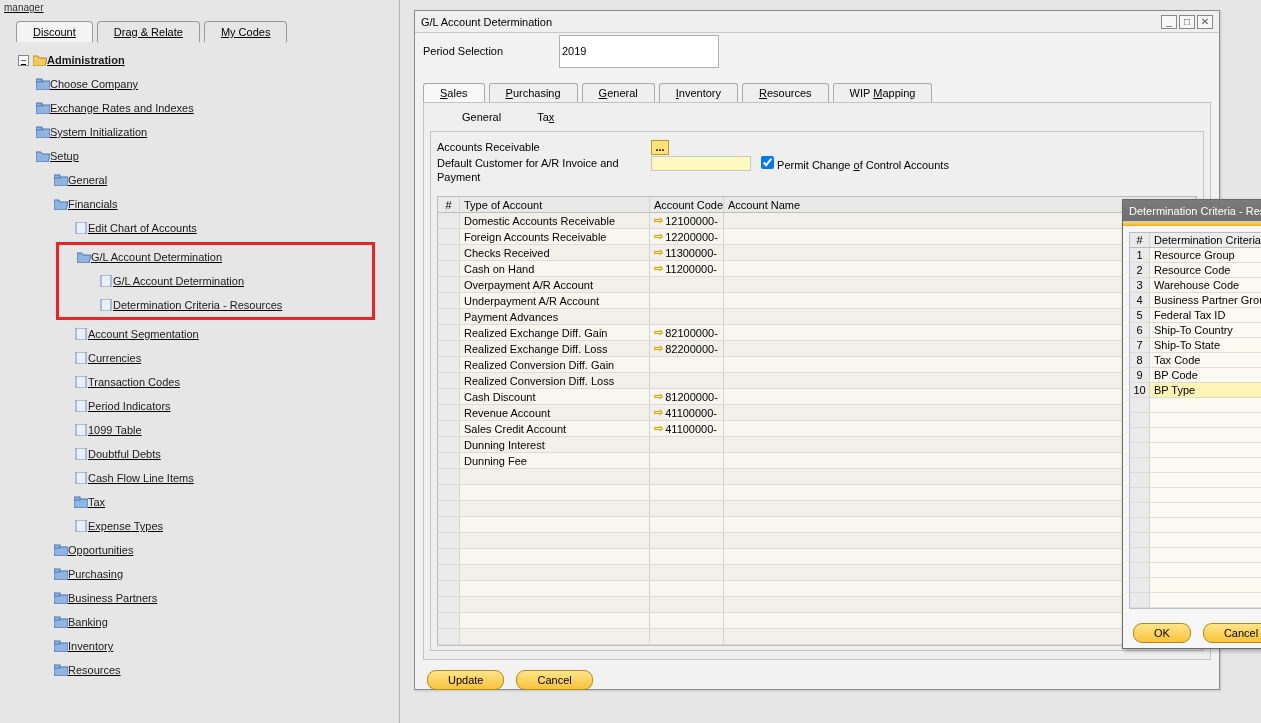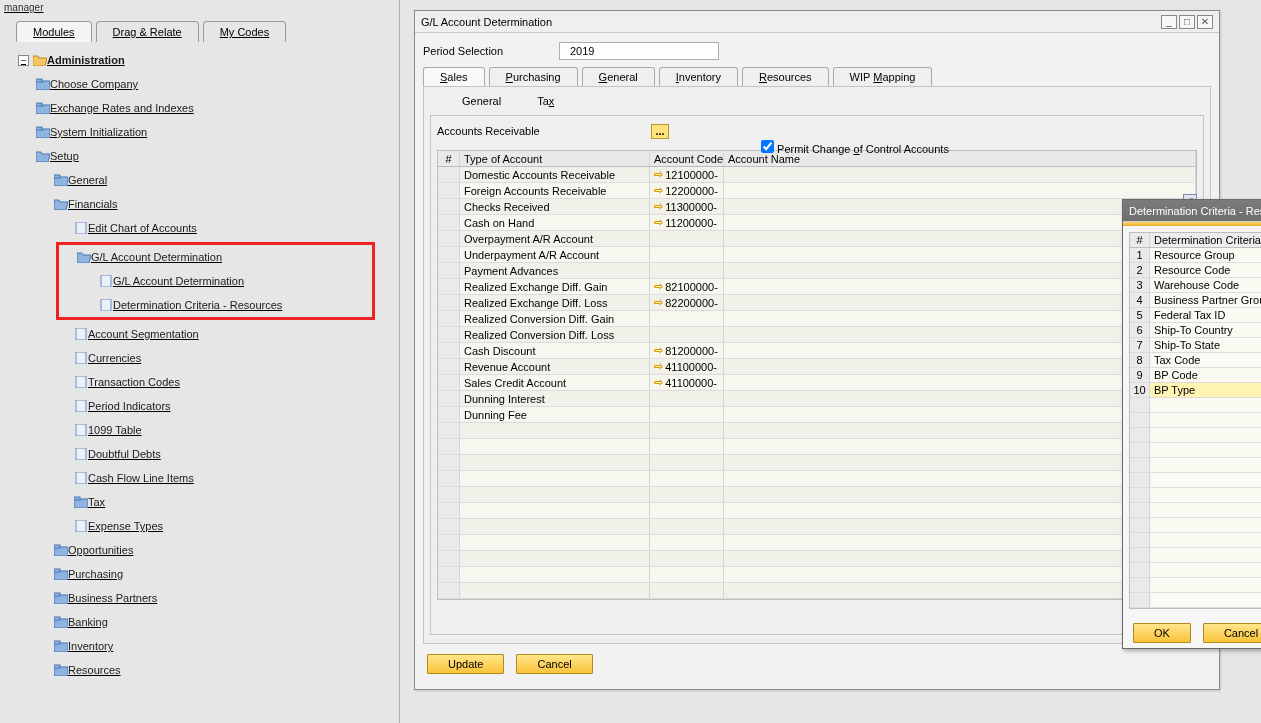--- a/index.html
+++ b/index.html
@@ -30,23 +30,23 @@
   .right-pane { flex: 1; position: relative; background: #e6e6e6; }
   .win { position: absolute; background: #f2f2f2; border: 1px solid #8a8a8a; box-shadow: 1px 1px 2px rgba(0,0,0,.15); }
   .win-title { height: 22px; line-height: 22px; padding: 0 6px; background: #efefef; border-bottom: 1px solid #c8c8c8; display: flex; justify-content: space-between; align-items: center; }
   .win-title.dark { background: linear-gradient(#7b7b7b,#6e6e6e); color: #fff; }
   .win-ctrls { display: flex; gap: 2px; }
   .win-ctrls .wc { width: 16px; height: 14px; border: 1px solid #888; background: #f7f7f7; display: flex; align-items: center; justify-content: center; cursor: pointer; font-size: 10px; color: #555; }
 
   .win-body { padding: 8px; }
   .form-row { display: flex; align-items: center; height: 20px; }
   .form-row .label { width: 136px; }
-  .form-row input[type=text] { height: 18px; border: 1px solid #b0b0b0; padding: 0 10px; background: #fff; }
-
-  .tabrow { display: flex; margin-top: 6px; }
+  .form-row input[type=text] { height: 33px; border: 1px solid #b0b0b0; padding: 0 2px; background: #fff; }
+
+  .tabrow { display: flex; margin-top: 22px; }
   .tabrow .tb { padding: 3px 16px; border: 1px solid #aaa; border-bottom: none; border-radius: 3px 3px 0 0; background: #efefef; margin-right: 4px; cursor: pointer; }
   .tabrow .tb.active { background: #f8f8f8; }
   .panel { background: #efefef; border: 1px solid #c4c4c4; padding: 6px; }
 
   .subtabrow { display: flex; margin-bottom: 6px; padding-left: 14px; }
   .subtabrow .tb { padding: 2px 18px; }
 
   .twocol-row { display: flex; align-items: center; height: 18px; }
   .twocol-row .c1 { width: 214px; }
   .twocol-row .c2 { width: 110px; }
@@ -75,36 +75,36 @@
   .modal-body { padding: 6px 6px 8px 6px; }
   .mgrid { border:1px solid #bdbdbd; }
   .mgrid-head, .mgrid-row { display:flex; height:15px; align-items:center; }
   .mgrid-head { background:#ededed; border-bottom:1px solid #bdbdbd; }
   .mgrid-row { border-bottom:1px solid #dcdcdc; background:#fafaf2; }
   .mgrid-row.sel { background:#fff4b3; }
   .mc { padding:0 4px; border-right:1px solid #d4d4d4; height:100%; display:flex; align-items:center; }
   .mc.n { width:20px; justify-content:center; background:#eaeaea; }
   .mc.crit { width:150px; }
 
-  .btn { padding: 3px 20px; border:1px solid #b08a1a; background: linear-gradient(#ffe58a,#fac33a); cursor:pointer; border-radius:1px; }
+  .btn { padding: 3px 20px; border:1px solid #b08a1a; background: linear-gradient(#ffe58a,#fac33a); cursor:pointer; border-radius:9px; }
   .btn-row { display:flex; gap:12px; padding: 10px 0 0 4px; }
 
   .toggle { width:11px; height:11px; border:1px solid #888; background:#fff; font-size:9px; line-height:9px; text-align:center; cursor:pointer; margin-right:4px; }
 
   u.hot { text-decoration: underline; }
 </style>
 </head>
 <body>
 
 <div class="root">
 
   <div class="left-pane">
     <div class="user-text">manager</div>
     <div class="tab-strip">
-      <div class="tab active">Modules</div>
+      <div class="tab active">Discount</div>
       <div class="tab">Drag &amp; Relate</div>
       <div class="tab">My Codes</div>
     </div>
 
     <div class="tree">
       <div class="tree-item bold">
         <span class="toggle">–</span>
         <svg viewBox="0 0 14 12">
             <polygon points="0,2 5,2 6,4 14,4 12,12 0,12" fill="#f6c85f" stroke="#b78a1f"></polygon>
           </svg>
@@ -312,20 +312,24 @@
           </div>
           <div class="panel" style="border-top:1px solid #c4c4c4; height:520px; position:relative;">
             <div class="twocol-row">
               <span class="c1">Accounts Receivable</span>
               <span class="c2"><span class="btn-ellipsis">...</span></span>
               <span class="c3">
                 <input type="checkbox" checked="" style="">
                 <span>Permit Change <u class="hot">o</u>f Control Accounts</span>
               </span>
             </div>
+            <div class="twocol-row" style="height:30px; align-items:flex-start;">
+              <span class="c1" style="line-height:14px">Default Customer for A/R Invoice and Payment</span>
+              <span class="c2"><span class="field-yellow"></span></span>
+            </div>
 
             <div class="expand-icon" style="top:78px; right:6px;">↗</div>
             <div class="grid" id="acct-grid">
               <div class="grid-head">
                 <div class="gc num">#</div>
                 <div class="gc type">Type of Account</div>
                 <div class="gc code">Account Code</div>
                 <div class="gc name">Account Name</div>
               </div>
 

